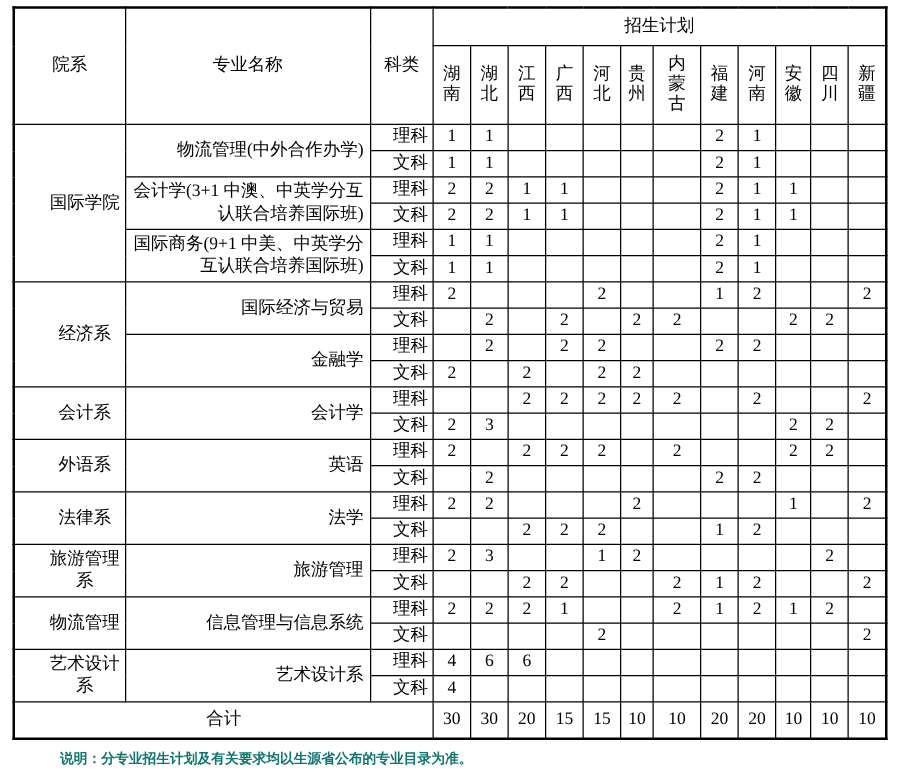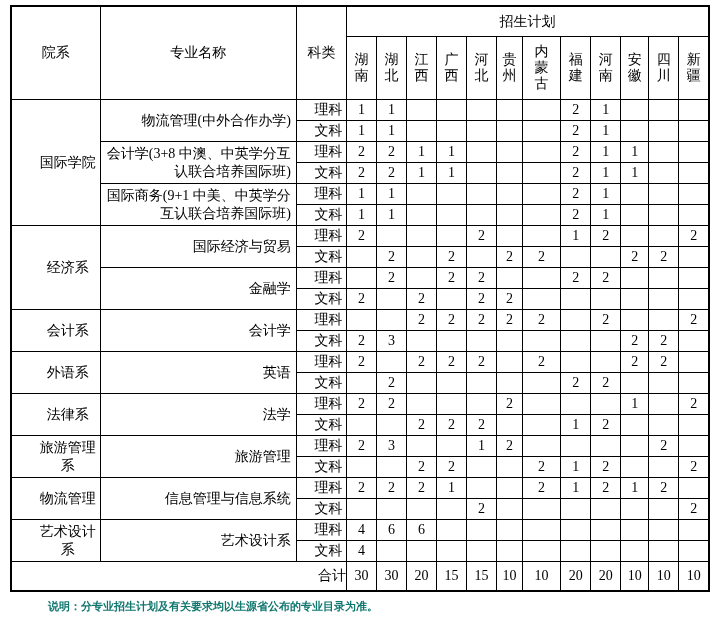--- a/index.html
+++ b/index.html
@@ -28,21 +28,21 @@
     display:inline-block;width:15px;
     word-break:break-all;line-height:1.15;
     text-align:center;
   }
   tbody td{height:20px;vertical-align:middle;}
   td.dept{text-align:center;padding-left:24px;}
   td.major{text-align:right;padding:0 5px;}
   td.track{text-align:center;padding-left:14px;}
   td.num{text-align:center;}
   tfoot td{height:28px;vertical-align:middle;}
-  td.total-label{text-align:right;}
+  td.total-label{text-align:center;}
   .note{
     margin:7px 0 0 48px;
     font-size:11px;font-weight:bold;color:#0f766e;
   }
 </style>
 </head>
 <body>
 
 <div class="page">
   <table>
@@ -112,21 +112,21 @@
           <td class="num"></td>
           <td class="num"></td>
           <td class="num"></td>
           <td class="num">2</td>
           <td class="num">1</td>
           <td class="num"></td>
           <td class="num"></td>
           <td class="num"></td>
         </tr>
         <tr>
-          <td class="major" rowspan="2">会计学(3+8 中澳、中英学分互认联合培养国际班)</td>
+          <td class="major" rowspan="2">会计学(3+1 中澳、中英学分互认联合培养国际班)</td>
           <td class="track">理科</td>
           <td class="num">2</td>
           <td class="num">2</td>
           <td class="num">1</td>
           <td class="num">1</td>
           <td class="num"></td>
           <td class="num"></td>
           <td class="num"></td>
           <td class="num">2</td>
           <td class="num">1</td>

